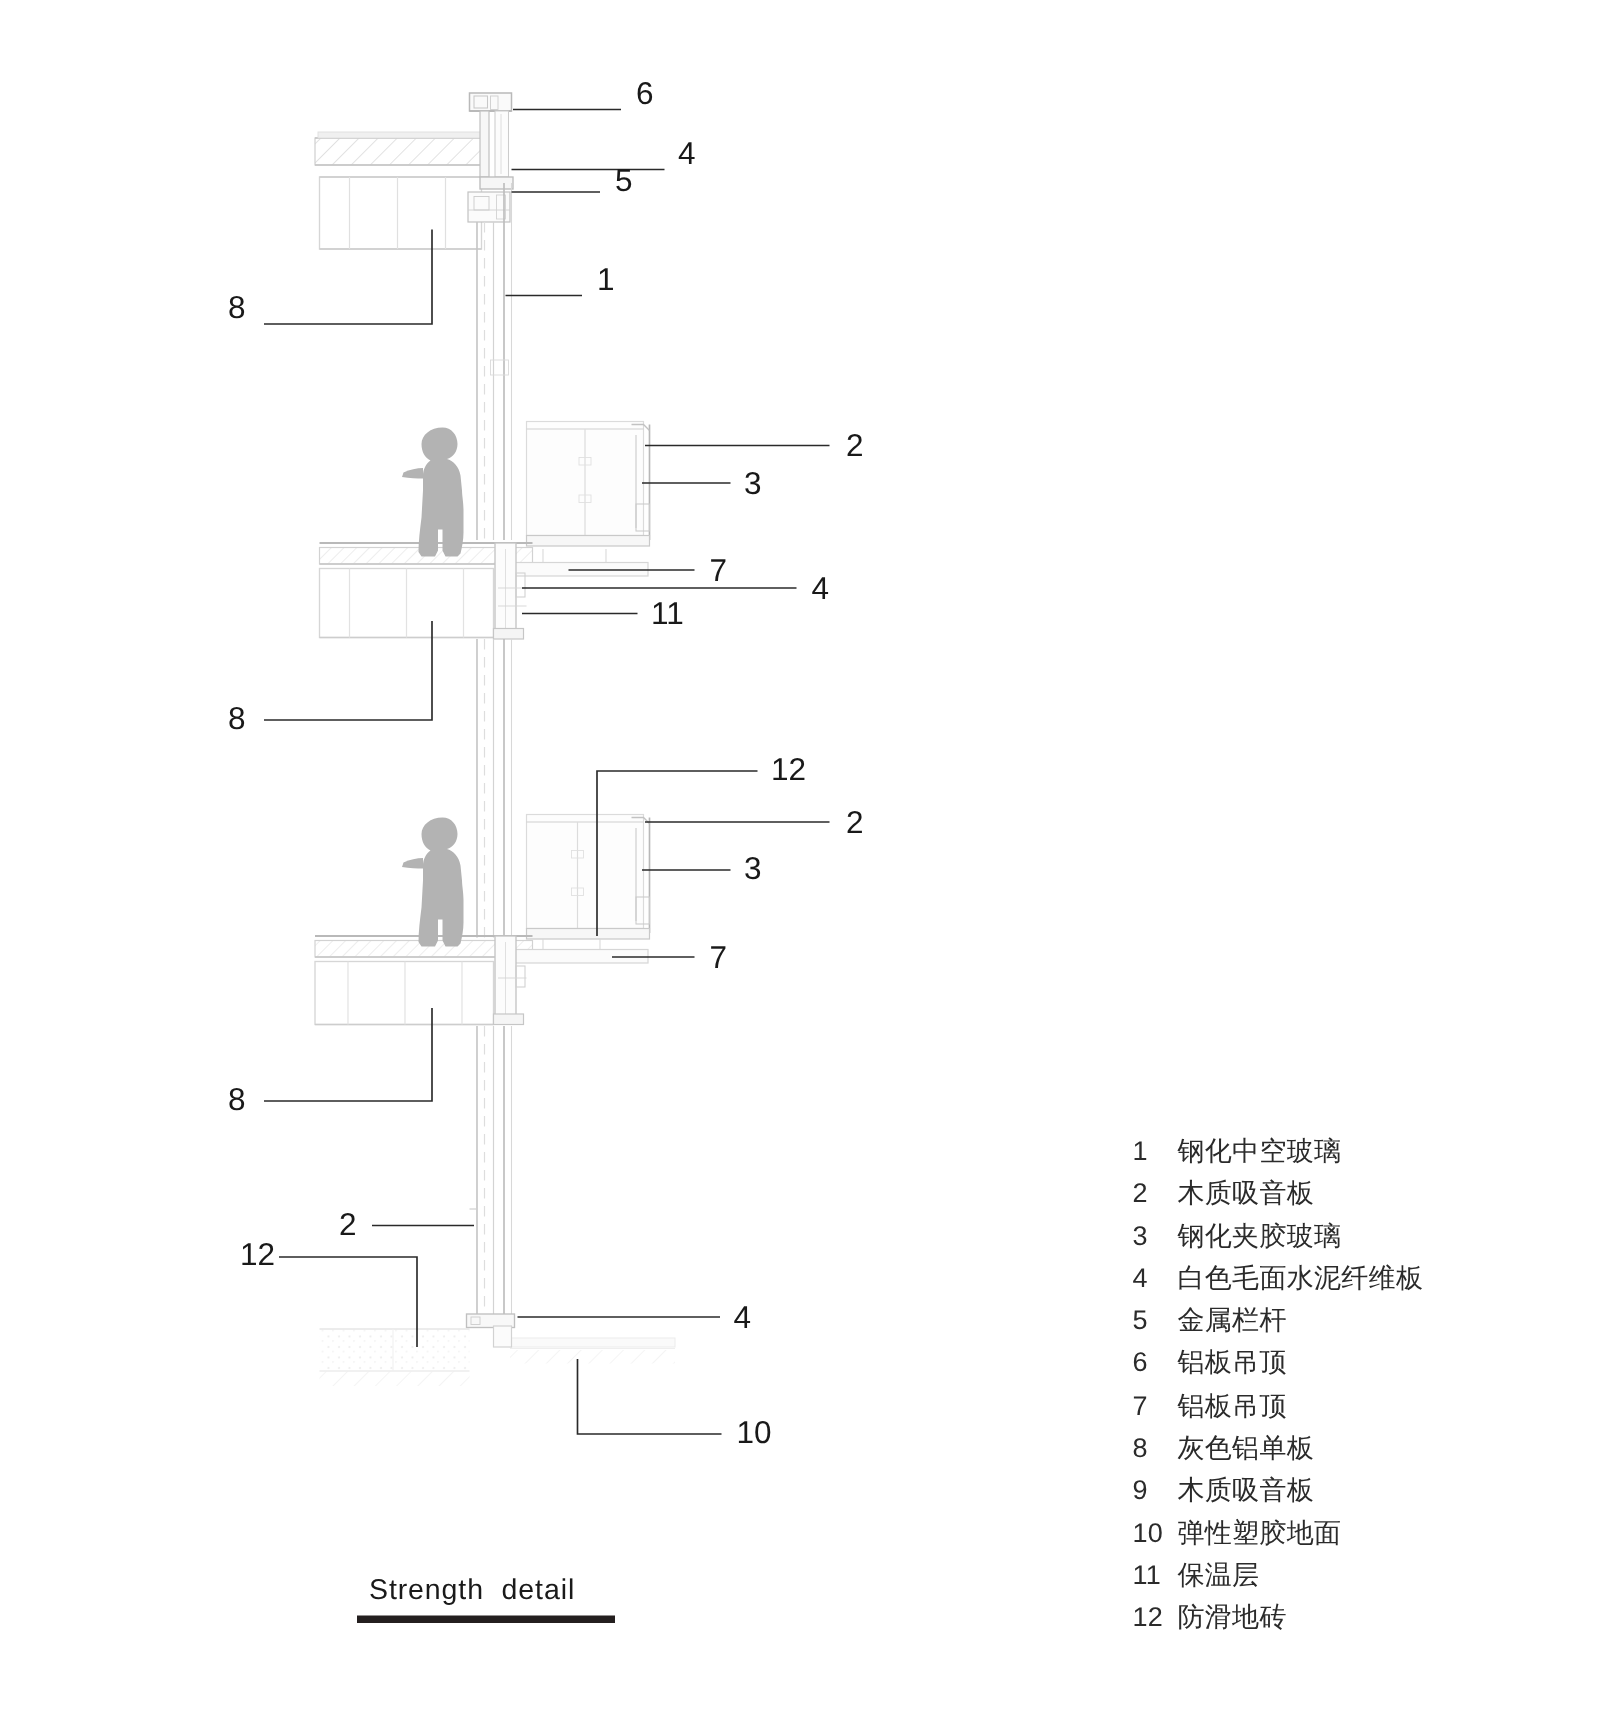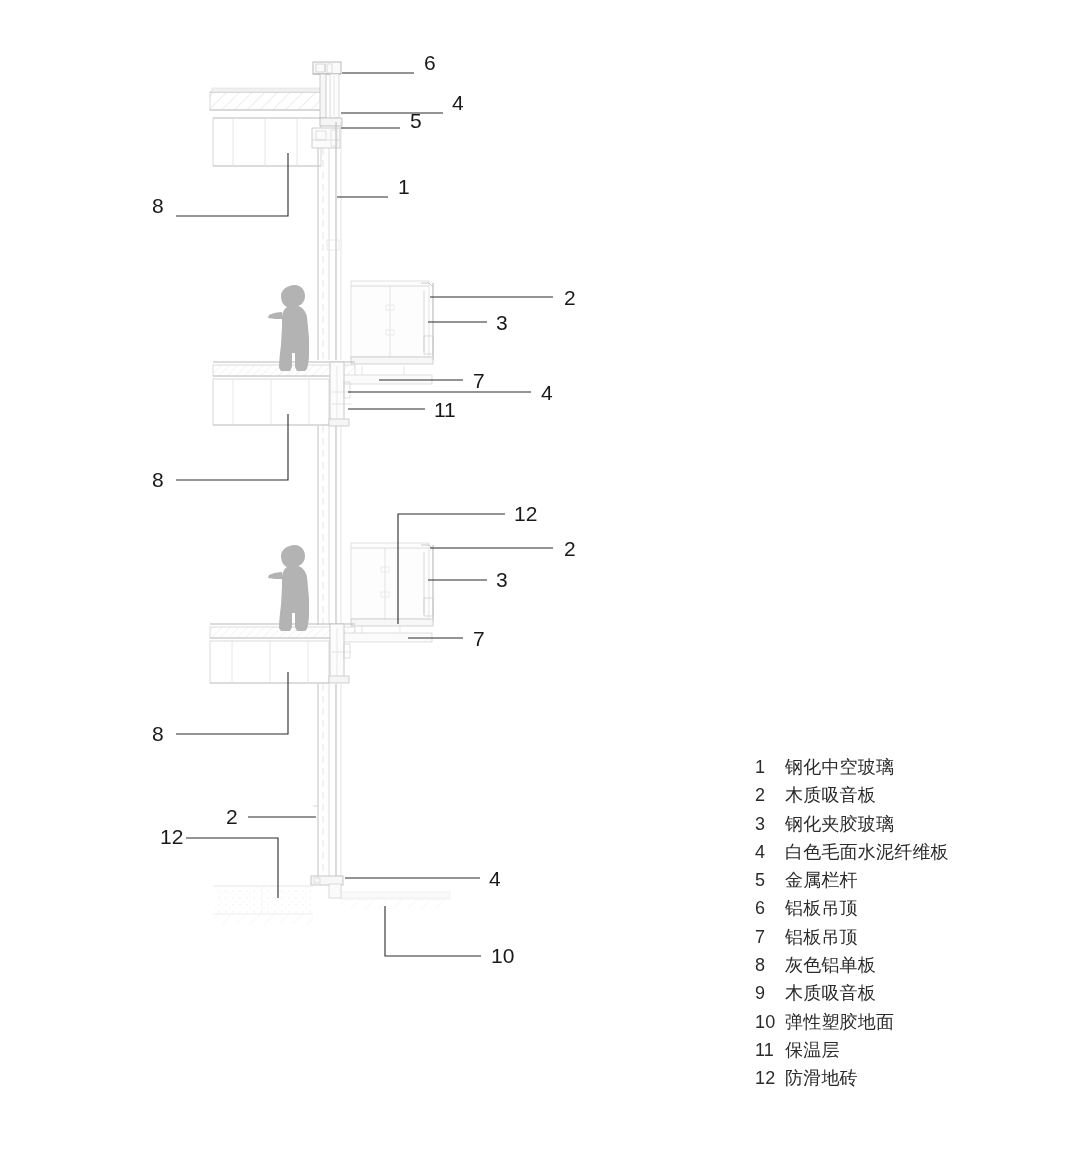--- a/index.html
+++ b/index.html
@@ -353,20 +353,24 @@
   <div class="callout" style="left:514px; top:503px;">12</div>
   <div class="callout" style="left:564px; top:538px;">2</div>
   <div class="callout" style="left:496px; top:569px;">3</div>
   <div class="callout" style="left:473px; top:628px;">7</div>
   <div class="callout" style="left:152px; top:723px;">8</div>
   <div class="callout" style="left:226px; top:806px;">2</div>
   <div class="callout" style="left:160px; top:826px;">12</div>
   <div class="callout" style="left:489px; top:868px;">4</div>
   <div class="callout" style="left:491px; top:945px;">10</div>
 
+  <div id="title-block">
+    <div id="title-text">Strength  detail</div>
+    <div id="title-rule"></div>
+  </div>
 
   <div id="legend">
     <div class="legend-row">
       <span class="legend-num">1</span>
       <span class="legend-text">钢化中空玻璃</span>
     </div>
     <div class="legend-row">
       <span class="legend-num">2</span>
       <span class="legend-text">木质吸音板</span>
     </div>

